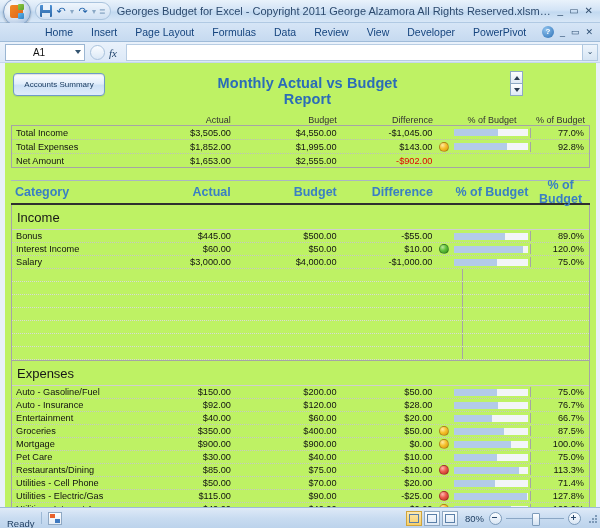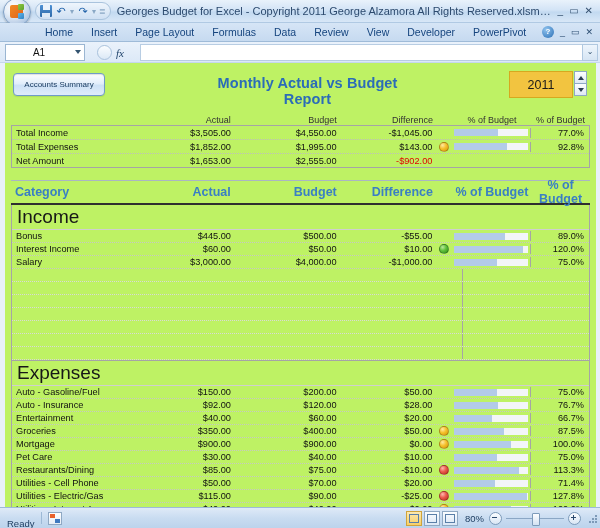--- a/index.html
+++ b/index.html
@@ -84,21 +84,21 @@
     border-bottom:1px solid #b4cbe4;padding:0 2px;
   }
   .namebox{
     width:78px;height:15px;background:#fff;border:1px solid #9bb6d2;
     display:flex;align-items:center;justify-content:center;position:relative;
     font-size:10px;color:#111;margin-left:3px;
   }
   .namebox .cv{padding-right:12px;}
   .nbarrow{position:absolute;right:3px;top:5px;width:0;height:0;
     border-left:3px solid transparent;border-right:3px solid transparent;border-top:4px solid #33536f;}
-  .fbbtns{display:flex;align-items:center;gap:4px;margin:0 12px;}
+  .fbbtns{display:flex;align-items:center;gap:4px;margin:0 5px;}
   .fbbtn{
     width:13px;height:13px;border-radius:50%;
     background:linear-gradient(180deg,#fbfdff,#dbe8f6);border:1px solid #a9c2dc;
     font-size:8px;color:#6f8aa8;text-align:center;line-height:12px;
   }
   .fx{font-style:italic;font-family:"Liberation Serif",serif;font-size:11px;color:#22456d;padding-right:4px;}
   .finput{
     flex:1;height:15px;background:#fff;border:1px solid #b8cde3;border-right:none;
     font-size:10px;padding-left:3px;line-height:15px;color:#000;
   }
@@ -183,21 +183,21 @@
   
   .mainhead{
     display:flex;height:22px;align-items:center;
     font-size:12.5px;font-weight:bold;color:#3a7fc4;
     border-top:1px solid #aab6c3;border-bottom:2px solid #2f2f2f;
     margin:12px 6px 0 6px;
   }
   .mainhead .c-pct{border-left:none;}
 
   .secttl{
-    font-size:19px;color:#171717;padding:2px 0 2px 5px;height:20px;
+    font-size:13px;color:#171717;padding:2px 0 2px 5px;height:20px;
     display:flex;align-items:center;
     border-bottom:1px solid #cfcfcf;
     font-family:"Liberation Sans",sans-serif;
   }
   .tblwrap{margin:0 6px;border-left:1px solid #a5a5a5;border-right:1px solid #a5a5a5;}
   .drow{display:flex;height:12px;align-items:center;font-size:9.2px;color:#111;
         border-bottom:1px dotted #c6c6c6;}
   .drow .c-pct{border-left:1px solid #a5a5a5;}
   .erow{height:12px;border-bottom:1px dotted #d8d8d8;display:flex;}
   .erow .spacerleft{width:450px;}
@@ -302,21 +302,20 @@
     <div class="leftgut"></div>
     <div class="rightgut"></div>
     <div class="sheetpad">
 
       <div class="toolstrip">
         <div class="xbtn" id="btn-accounts">Accounts Summary</div>
         <div class="rtitle">Monthly Actual vs Budget Report</div>
 
 
         <div class="spinwrap" id="sp-year">
-          <div class="spinval">2011</div>
           <div class="spinbtns">
             <div class="spb">
                 <span class="arrU"></span>
               </div>
             <div class="spb">
                 <span class="arrD"></span>
               </div>
           </div>
         </div>
       </div>

